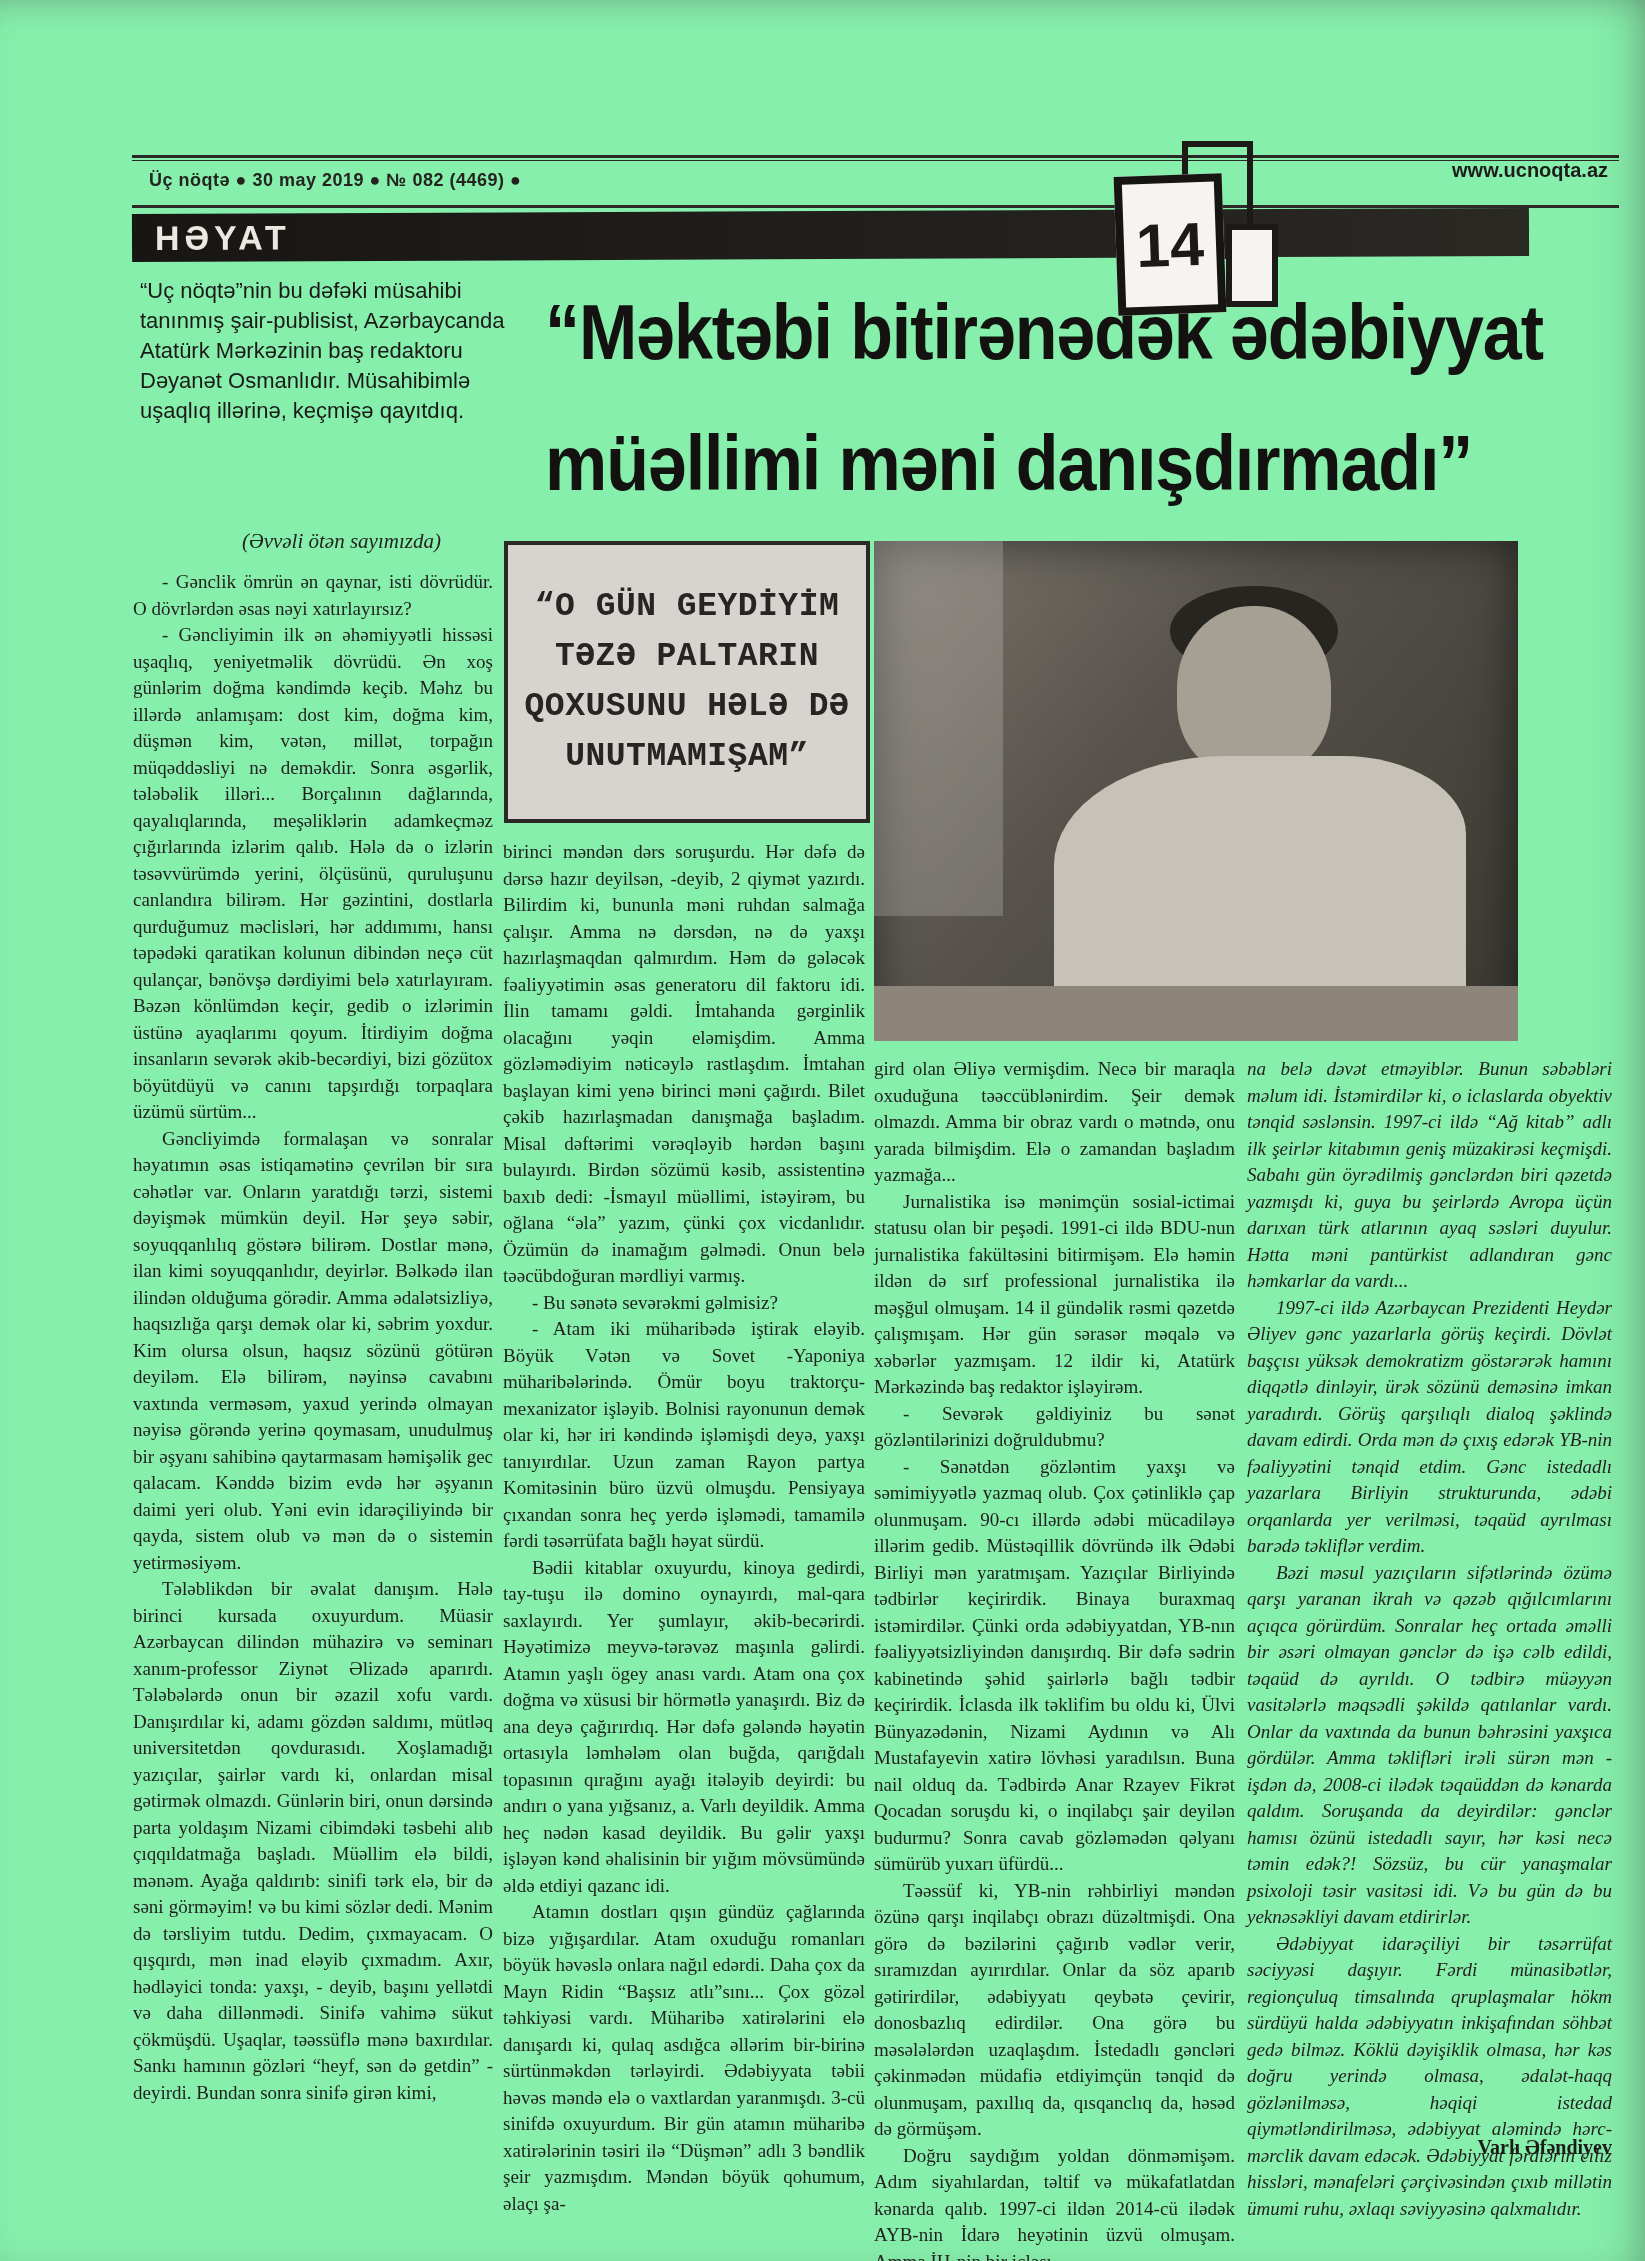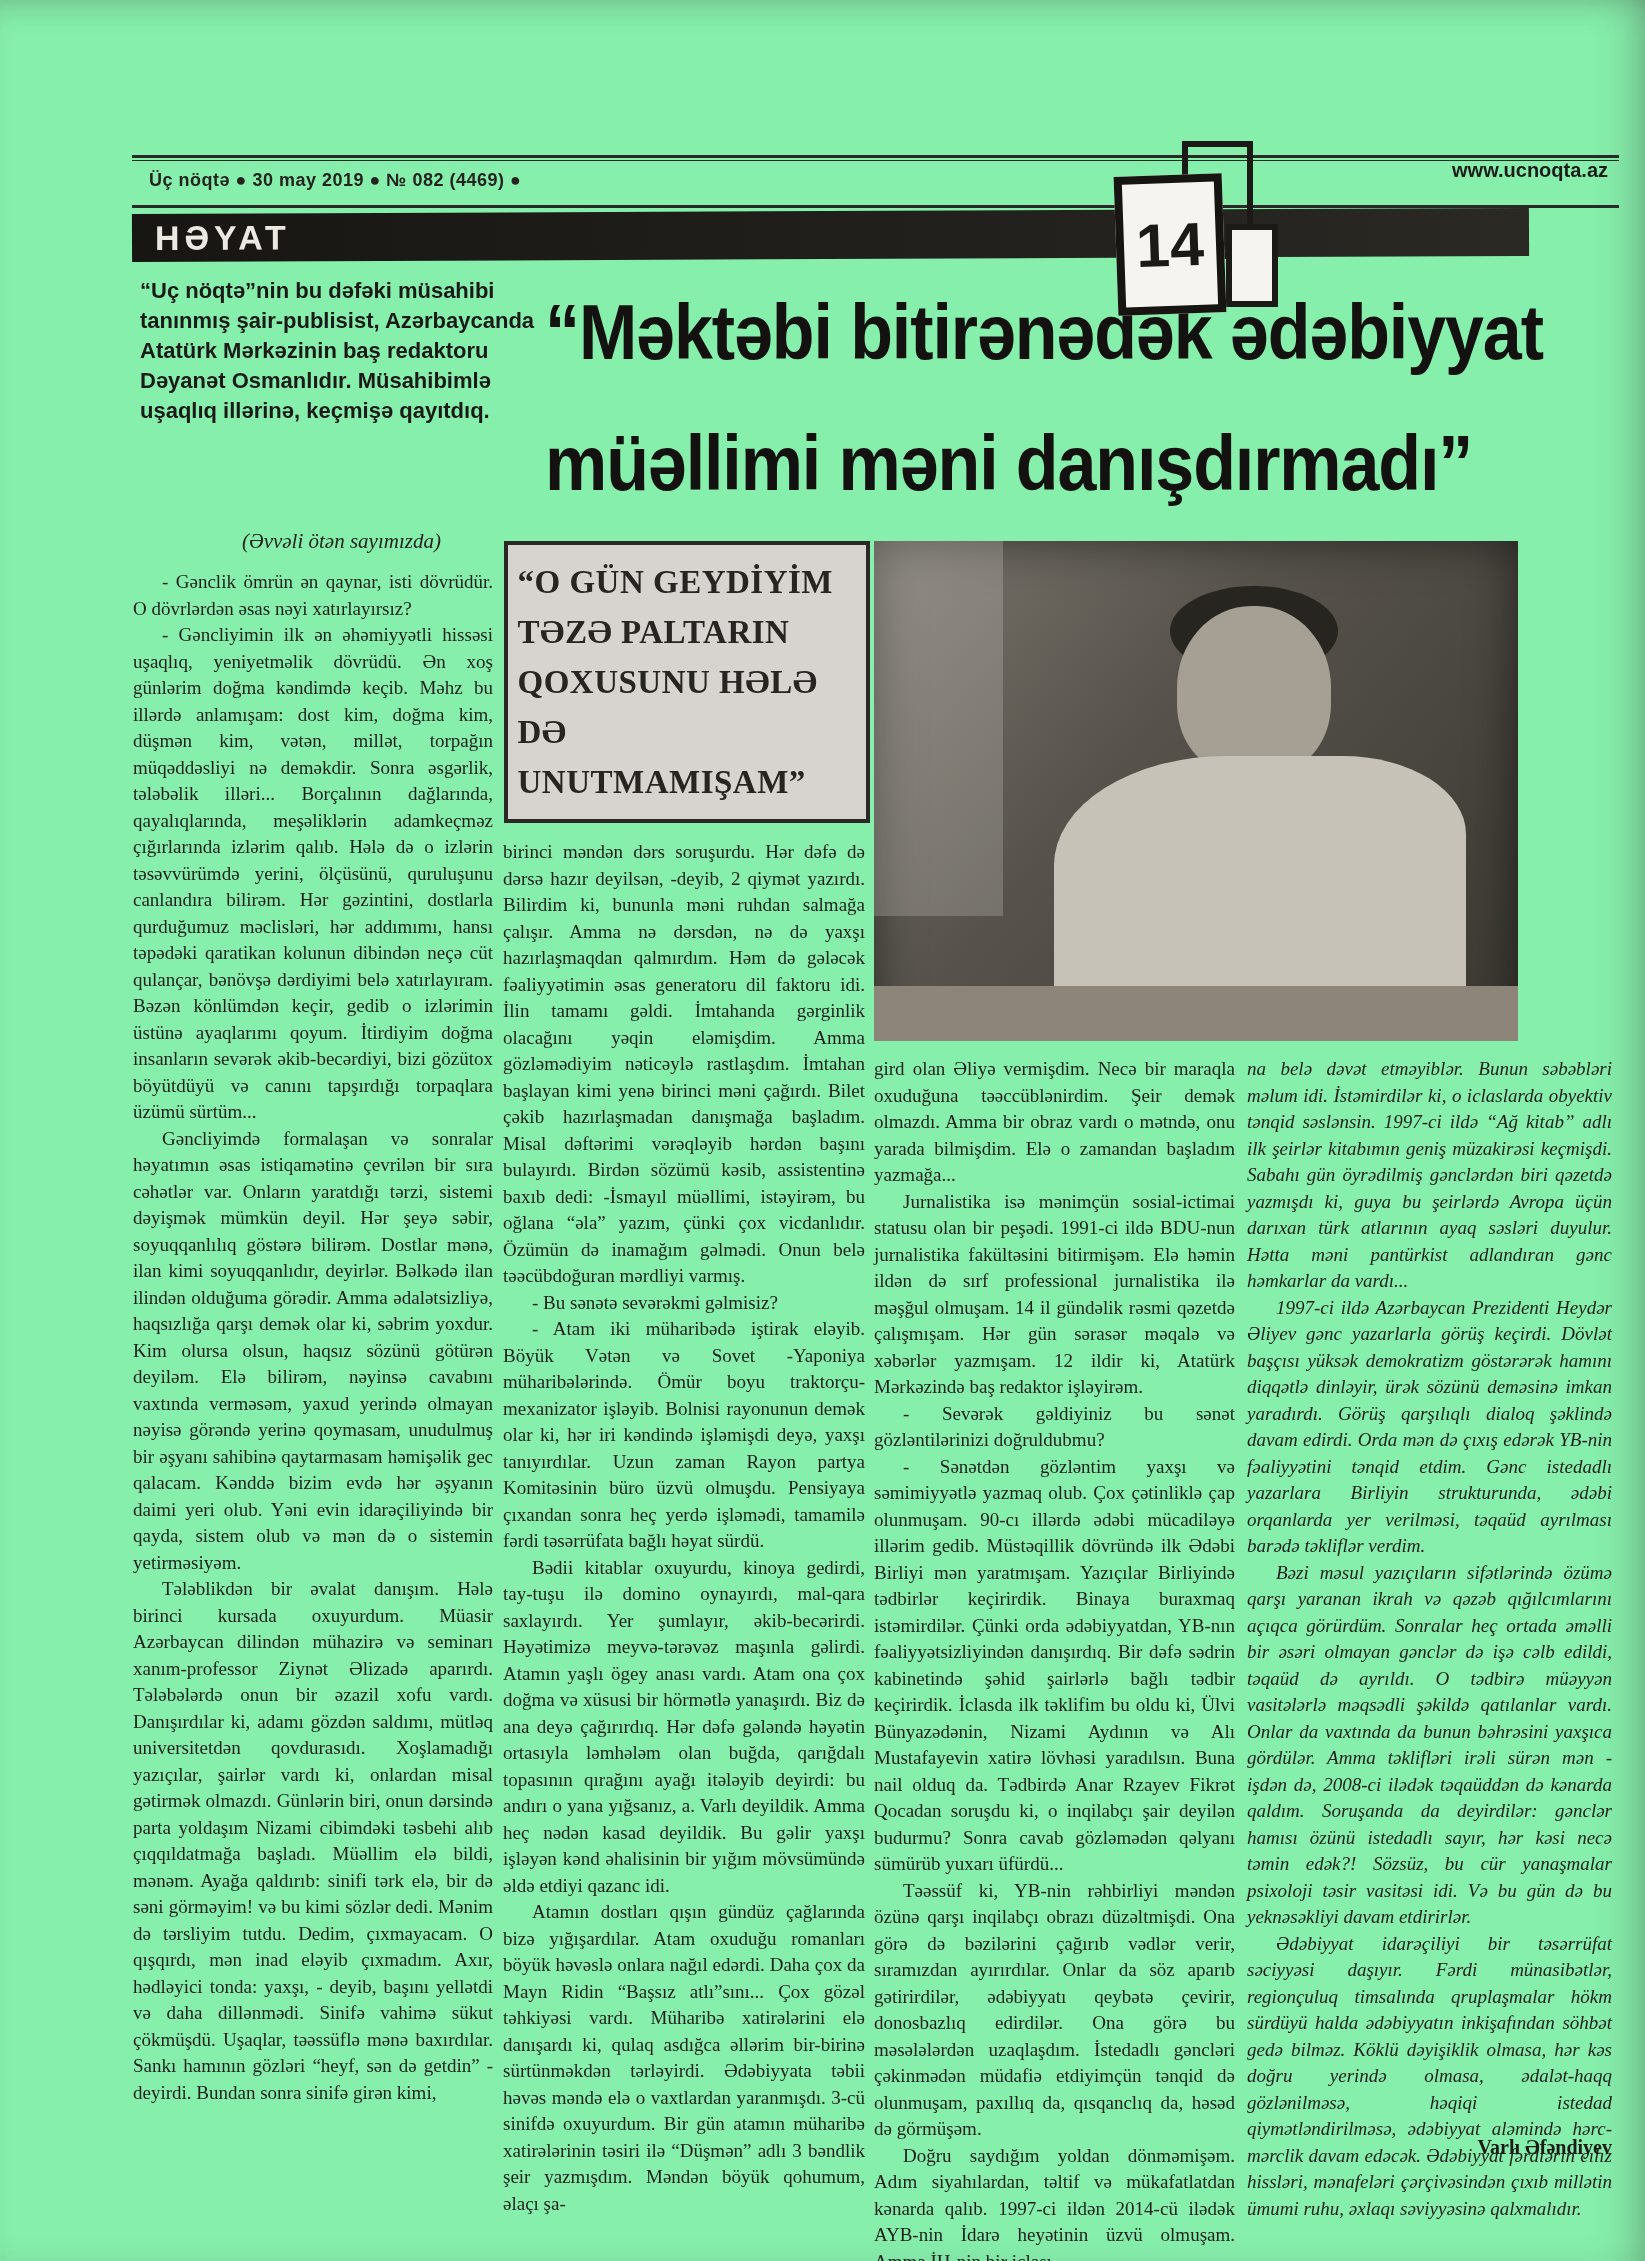--- a/index.html
+++ b/index.html
@@ -30,41 +30,41 @@
   }
   .sq{position:absolute;border:6.9px solid #1b1a17;background:transparent;}
   .numbox{
     position:absolute;left:1116px;top:175px;width:92px;height:123px;
     background:#f5f4f0;border:8px solid #161512;z-index:5;
     display:flex;align-items:center;justify-content:center;transform:rotate(-2deg);
   }
   .numbox .num{font-family:"Liberation Sans",sans-serif;font-weight:800;font-size:61px;color:#1b1a17;}
   .lede{
     position:absolute;left:140px;top:276px;width:403px;
-    font-family:"Liberation Sans",sans-serif;font-weight:700;font-size:22px;line-height:30px;
+    font-family:"Liberation Sans",sans-serif;font-weight:400;font-size:22px;line-height:30px;
     color:#1b1a18;text-align:left;
   }
   .contnote{
     position:absolute;left:140px;top:529px;width:403px;text-align:center;
     font-style:italic;font-size:21px;color:#24231f;
   }
   .headline{
     position:absolute;left:545px;top:288px;width:1085px;
     font-family:"Liberation Sans",sans-serif;font-weight:900;font-size:70px;color:#131210;
     letter-spacing:-1.1px;line-height:79px;
   }
   .headline .hl{display:block;margin-bottom:52px;transform:scaleY(1.12);transform-origin:left top;}
   .pullquote{
     position:absolute;left:504px;top:541px;width:366px;height:282px;
     background:#d7d4cf;border:4.2px solid #2a2925;box-sizing:border-box;
     display:flex;align-items:center;justify-content:center;padding:9.5px;
   }
   .pullquote .pq{
-    font-family:Liberation Serif, serif;font-weight:800;font-size:33px;line-height:50px;
-    color:#262521;text-align:left;letter-spacing:0.5px;
+    font-family:Liberation Mono, monospace;font-weight:800;font-size:33px;line-height:50px;
+    color:#262521;text-align:center;letter-spacing:0.5px;
   }
   .photo{
     position:absolute;left:874px;top:541px;width:644px;height:500px;
     background:linear-gradient(130deg,#7a766d 0%,#57534c 40%,#3a3831 100%);
     overflow:hidden;box-shadow:inset 0 0 48px rgba(0,0,0,.55);
   }
   .photo .glare{position:absolute;left:0;top:0;width:20%;height:75%;background:rgba(232,229,221,.22);}
   .photo .hair{position:absolute;left:46%;top:9%;width:26%;height:18%;background:#27251f;border-radius:50%;}
   .photo .head{position:absolute;left:47%;top:13%;width:24%;height:34%;background:#a69f93;border-radius:48% 48% 42% 42%;}
   .photo .shirt{position:absolute;left:28%;top:43%;width:64%;height:52%;background:#c7c2b8;border-radius:42% 30% 6% 6%;}

